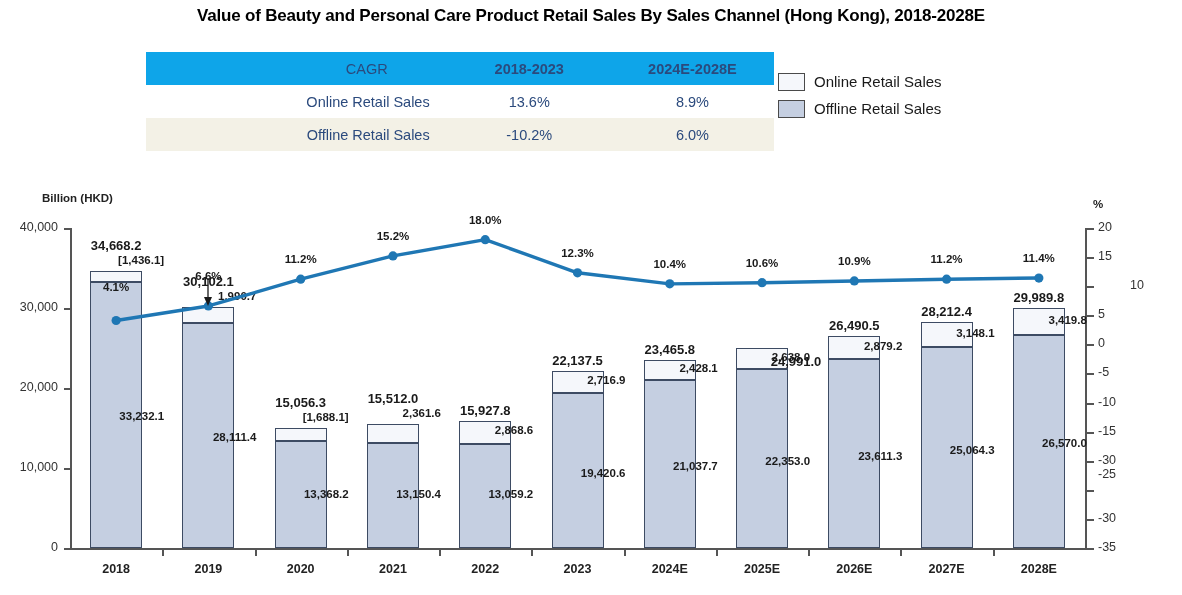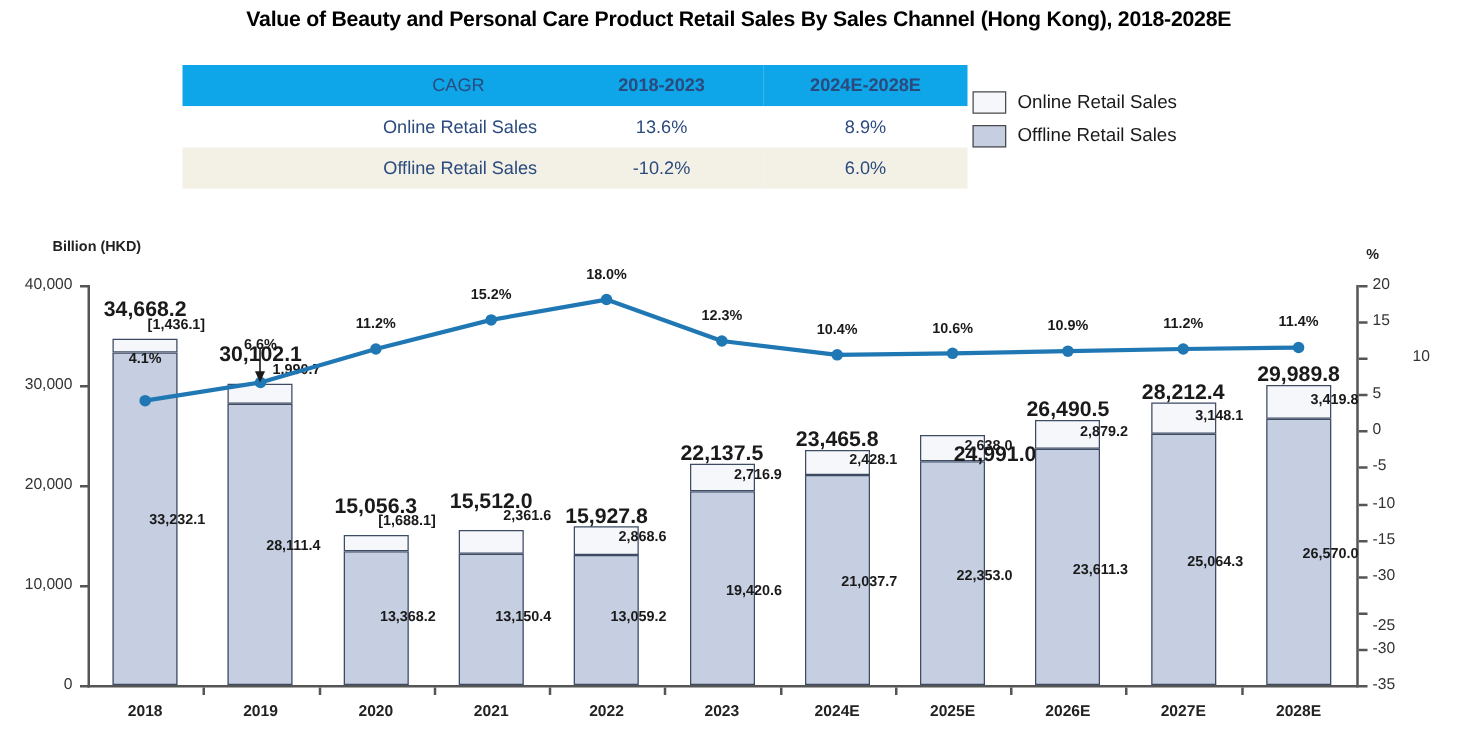--- a/index.html
+++ b/index.html
@@ -40,21 +40,21 @@
   #y-axis-title{left:42px;top:192px;font-size:11.5px;font-weight:bold;color:#222;}
   #y2-axis-title{left:1093px;top:198px;font-size:11.5px;font-weight:bold;color:#222;}
 
   
   #plot{left:0;top:0;width:1182px;height:595px;pointer-events:none;}
 
   .ytick{font-size:12.5px;color:#333;text-align:right;width:64px;}
   .y2tick{font-size:12.5px;color:#333;text-align:left;width:46px;}
   .xtick{font-size:12.5px;font-weight:bold;color:#222;text-align:center;width:90px;}
 
-  .bar-total-lbl{font-size:17px;font-weight:bold;color:#1a1a1a;text-align:center;width:96px;}
+  .bar-total-lbl{font-size:13px;font-weight:bold;color:#1a1a1a;text-align:center;width:96px;}
   .seg-lbl{font-size:11.5px;font-weight:bold;color:#1a1a1a;text-align:right;width:96px;}
   .pct-lbl{font-size:11.5px;font-weight:bold;color:#1a1a1a;text-align:center;width:70px;}
 </style>
 </head>
 <body>
 
 <div class="abs" id="chart-title">Value of Beauty and Personal Care Product Retail Sales By Sales Channel (Hong Kong), 2018-2028E</div>
 
 <table class="abs" id="cagr-table">
   <thead>
@@ -104,21 +104,21 @@
     <div class="abs ytick" style="left:-6px;top:380px;">20,000</div>
     <div class="abs" style="left:64px;top:308px;width:7px;height:2px;background:#555;"></div>
     <div class="abs ytick" style="left:-6px;top:300px;">30,000</div>
     <div class="abs" style="left:64px;top:228px;width:7px;height:2px;background:#555;"></div>
     <div class="abs ytick" style="left:-6px;top:220px;">40,000</div>
     <div class="abs" style="left:1087px;top:548px;width:7px;height:2px;background:#555;"></div>
     <div class="abs y2tick" style="left:1098px;top:540px;">-35</div>
     <div class="abs" style="left:1087px;top:518.9090909090909px;width:7px;height:2px;background:#555;"></div>
     <div class="abs y2tick" style="left:1098px;top:510.9090909090909px;">-30</div>
     <div class="abs" style="left:1087px;top:489.8181818181818px;width:7px;height:2px;background:#555;"></div>
-    <div class="abs y2tick" style="left:1098px;top:493px;">-25</div>
+    <div class="abs y2tick" style="left:1098px;top:467px;">-25</div>
     <div class="abs" style="left:1087px;top:460.72727272727275px;width:7px;height:2px;background:#555;"></div>
     <div class="abs y2tick" style="left:1098px;top:452.72727272727275px;">-30</div>
     <div class="abs" style="left:1087px;top:431.6363636363636px;width:7px;height:2px;background:#555;"></div>
     <div class="abs y2tick" style="left:1098px;top:423.6363636363636px;">-15</div>
     <div class="abs" style="left:1087px;top:402.54545454545456px;width:7px;height:2px;background:#555;"></div>
     <div class="abs y2tick" style="left:1098px;top:394.54545454545456px;">-10</div>
     <div class="abs" style="left:1087px;top:373.4545454545455px;width:7px;height:2px;background:#555;"></div>
     <div class="abs y2tick" style="left:1098px;top:365.4545454545455px;">-5</div>
     <div class="abs" style="left:1087px;top:344.3636363636364px;width:7px;height:2px;background:#555;"></div>
     <div class="abs y2tick" style="left:1098px;top:336.3636363636364px;">0</div>

